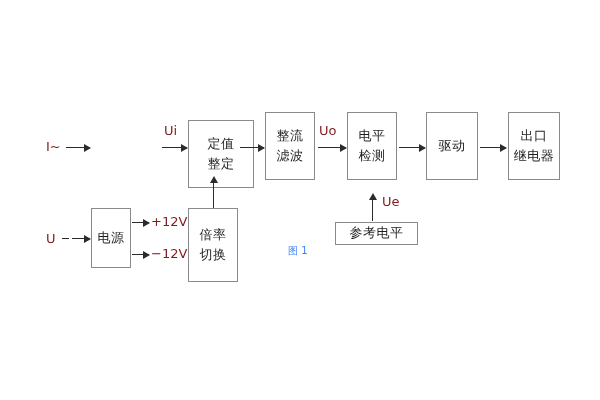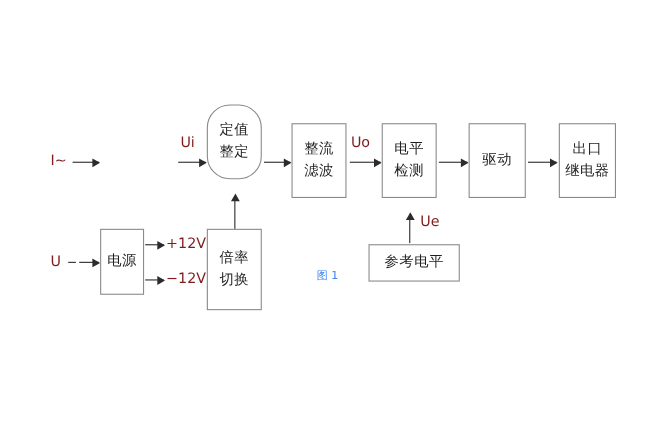--- a/index.html
+++ b/index.html
@@ -102,21 +102,21 @@
   <div class="harrow" style="left:66px; top:147px; width:24px;"></div>
 
   <div class="label" style="left:46px; top:232px;">U</div>
   <div class="dash" style="left:62px; top:238px; width:7px;"></div>
   <div class="harrow" style="left:72px; top:238px; width:18px;"></div>
 
 
   <div class="label" style="left:164px; top:124px;">Ui</div>
   <div class="harrow" style="left:162px; top:147px; width:25px;"></div>
 
-  <div class="box" style="left:188px; top:95px; width:50px; height:68px;border-radius:21px;">
+  <div class="box" style="left:188px; top:120px; width:66px; height:68px;">
     <span class="l1">定值</span>
     <span class="l2">整定</span>
   </div>
 
   <div class="harrow" style="left:240px; top:147px; width:24px;"></div>
 
   <div class="box" style="left:265px; top:112px; width:50px; height:68px;">
     <span class="l1">整流</span>
     <span class="l2">滤波</span>
   </div>
@@ -155,19 +155,19 @@
   <div class="box" style="left:188px; top:208px; width:50px; height:74px;">
     <span class="l1">倍率</span>
     <span class="l2">切换</span>
   </div>
 
   <div class="varrow-up" style="left:213px; top:182px; height:26px;"></div>
 
   <div class="varrow-up" style="left:372px; top:199px; height:22px;"></div>
   <div class="label" style="left:382px; top:195px;">Ue</div>
 
-  <div class="box" style="left:335px; top:222px; width:83px; height:34px;">
+  <div class="box" style="left:335px; top:222px; width:83px; height:23px;">
     <span class="l1">参考电平</span>
   </div>
 
   <div class="caption" style="left:288px; top:244px;">图 1</div>
 
 </div>
 
 </body></html>

